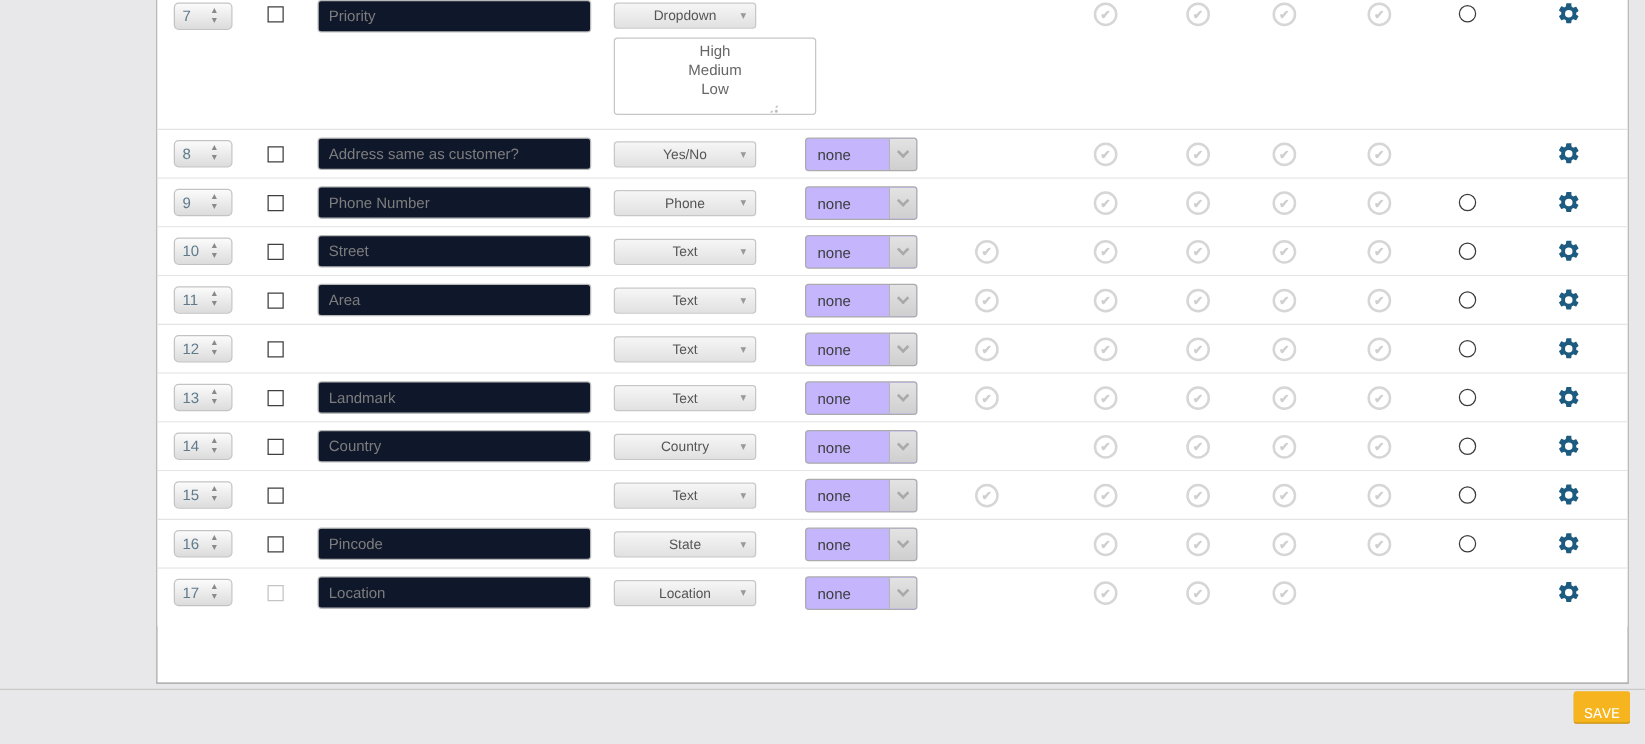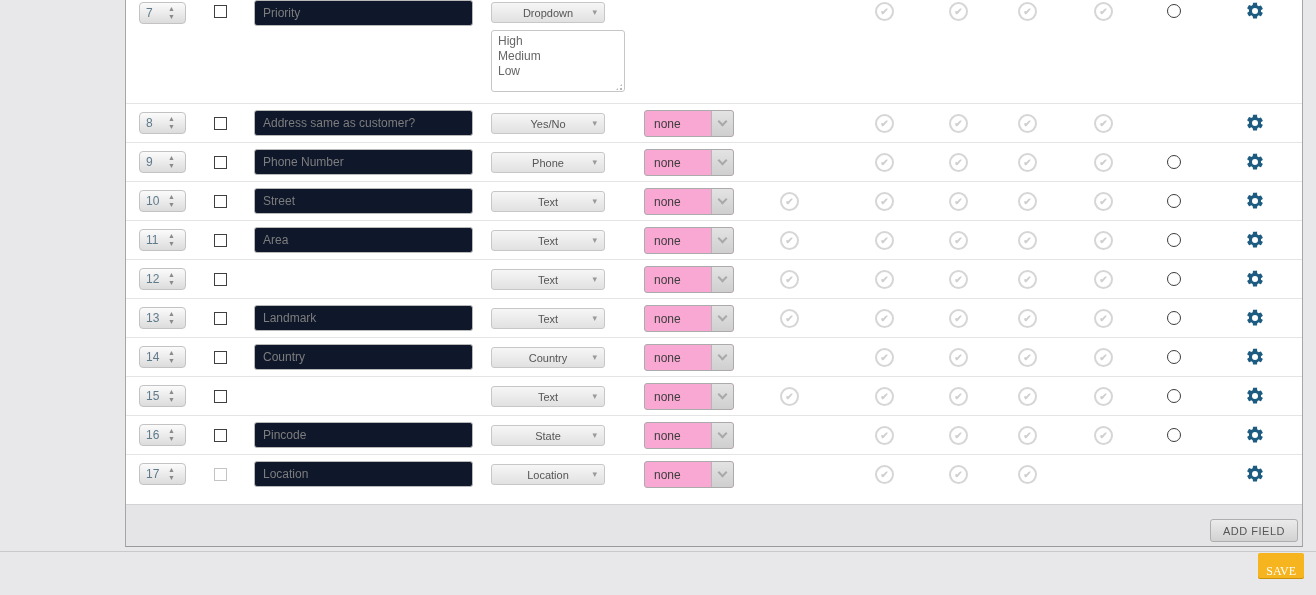--- a/index.html
+++ b/index.html
@@ -41,30 +41,30 @@
 
   
   .type-btn { position:absolute; left:365px; top:9px; width:114px; height:21px;
     background:linear-gradient(#f6f6f6,#e1e1e1); border:1px solid #c7c7c7; border-radius:3px;
     font-size:11px; color:#555; display:flex; align-items:center; justify-content:center;
     cursor:pointer; font-family:"Liberation Sans",sans-serif; }
   .tall .type-btn { top:2px; }
   .type-btn .caret { position:absolute; right:7px; top:4px; font-size:9px; color:#999; }
 
   
-  .options-ta { position:absolute; left:365px; top:30px; width:134px; height:62px;
+  .options-ta { position:absolute; left:365px; top:30px; width:162px; height:62px;
     border:1px solid #c6c6c6; border-radius:3px; padding:3px 6px; font-size:12px; color:#666;
-    line-height:15px; resize:none; font-family:"Liberation Sans",sans-serif; outline:none; }
+    line-height:15px; resize:none; font-family:"Liberation Sans",sans-serif; outline:none;text-align:center; }
   .grip { position:absolute; left:489px; top:83px; width:8px; height:8px;
     background-image:radial-gradient(#b5b5b5 1px, transparent 1.2px); background-size:4px 4px;
     clip-path:polygon(100% 0, 100% 100%, 0 100%); }
 
   
   .mapsel { position:absolute; left:518px; top:6px; width:90px; height:27px;
-    border:1px solid #ababab; border-radius:3px; background:#f9a8d4; display:flex;
+    border:1px solid #ababab; border-radius:3px; background:#c4b5fd; display:flex;
     align-items:center; cursor:pointer; overflow:hidden; }
   .mapsel .sel-text { flex:1; padding-left:9px; font-size:12px; color:#3d3d3d; }
   .mapsel .thumb { width:22px; height:100%; background:linear-gradient(#e3e3e3,#cfcfcf);
     border-left:1px solid #b5b5b5; border-radius:0 2px 2px 0; display:flex; align-items:center; justify-content:center; }
   .mapsel .chev { width:7px; height:7px; border-left:2px solid #a9a9a9; border-bottom:2px solid #a9a9a9;
     transform:rotate(-45deg); margin-top:-4px; }
 
   
   .circle { position:absolute; top:10px; width:19px; height:19px; border:2px solid #d6d6d6;
     border-radius:50%; display:flex; align-items:center; justify-content:center;
@@ -83,21 +83,21 @@
     background:#e5e5e7; border-top:1px solid #d2d2d2; }
   .add-field { position:absolute; right:4px; top:14px; height:23px; padding:0 12px;
     background:linear-gradient(#ebebeb,#d2d2d2); border:1px solid #aeaeae; border-radius:3px;
     font-size:11px; color:#555; letter-spacing:0.5px; cursor:pointer;
     font-family:"Liberation Sans",sans-serif; }
 
   
   .page-divider { position:absolute; left:0; top:551px; width:100%; height:1px; background:#c9c9c9; }
   .save { position:absolute; right:12px; top:553px; height:25px; padding:11px 8px;
     background:#f6b41e; border:none; border-radius:2px; color:#ffffff; font-size:12px;
-    cursor:pointer; font-family:Liberation Serif, serif; box-shadow:0 1px 0 #c98f07; }
+    cursor:pointer; font-family:Liberation Mono, monospace; box-shadow:0 1px 0 #c98f07; }
 </style>
 </head>
 <body>
 
 <div class="page">
   <div class="sidebar" style="position:absolute;left:0;top:0;width:125px;height:595px;background:#e8e8ea;"></div>
 
   <div class="panel">
     <div class="rows" id="rows">
         <div class="row tall">
@@ -411,20 +411,17 @@
             </span>
           </div>
           <span class="circle s2">✔</span>
           <span class="circle s3">✔</span>
           <span class="circle s4">✔</span>
           <span class="gear gear-slot"><svg viewBox="0 0 24 24" width="20" height="20">
               <path fill="#1d5c80" d="M19.14,12.94a7.07,7.07,0,0,0,.06-.94,7.07,7.07,0,0,0-.06-.94l2.03-1.58a.49.49,0,0,0,.12-.61l-1.92-3.32a.49.49,0,0,0-.59-.22l-2.39,1a7.3,7.3,0,0,0-1.62-.94l-.36-2.54A.48.48,0,0,0,13.93,2H10.07a.48.48,0,0,0-.48.41L9.23,4.95a7.3,7.3,0,0,0-1.62.94l-2.39-1a.49.49,0,0,0-.59.22L2.71,8.43a.48.48,0,0,0,.12.61l2.03,1.58a7.07,7.07,0,0,0-.06.94,7.07,7.07,0,0,0,.06.94L2.83,14.08a.49.49,0,0,0-.12.61l1.92,3.32c.12.21.37.3.59.22l2.39-1a7.3,7.3,0,0,0,1.62.94l.36,2.54a.48.48,0,0,0,.48.41h3.86a.48.48,0,0,0,.48-.41l.36-2.54a7.3,7.3,0,0,0,1.62-.94l2.39,1c.22.08.47,0,.59-.22l1.92-3.32a.49.49,0,0,0-.12-.61ZM12,15.6A3.6,3.6,0,1,1,15.6,12,3.6,3.6,0,0,1,12,15.6Z"></path>
             </svg></span>
         </div>
       </div>
-    <div class="panel-footer">
-      <button class="add-field">ADD FIELD</button>
-    </div>
   </div>
 
   <div class="page-divider"></div>
   <button class="save" style="background: rgb(246, 180, 30);">SAVE</button>
 </div>
 
 </body></html>

